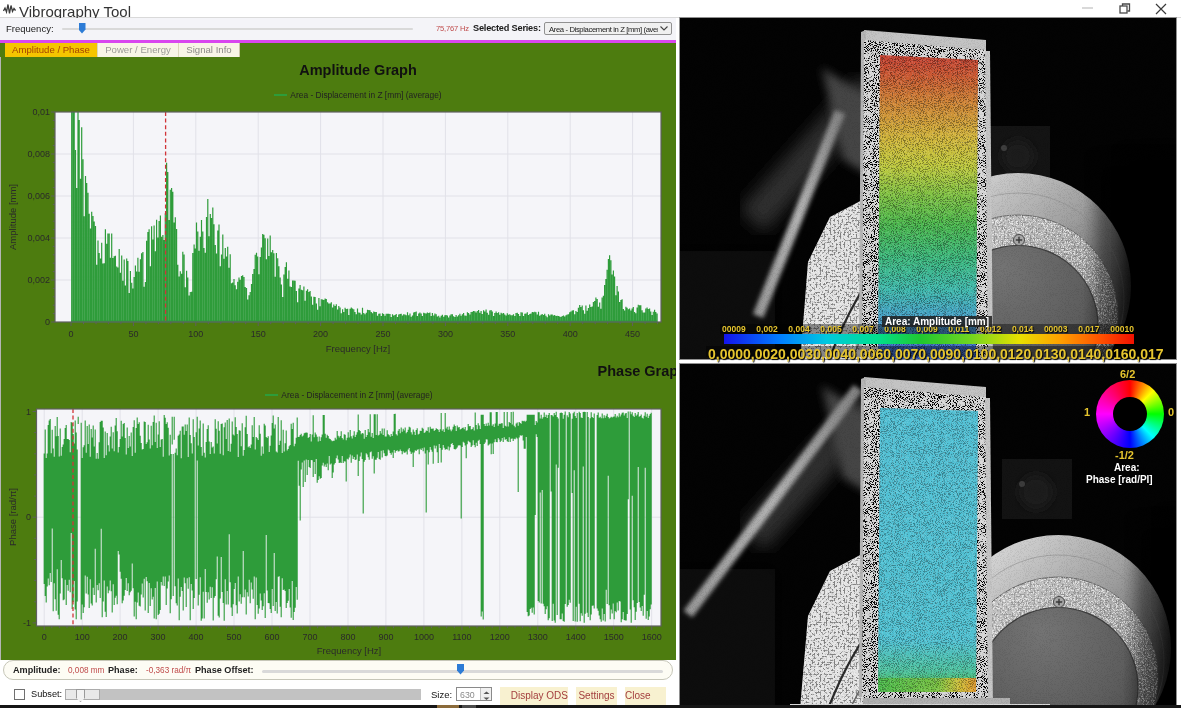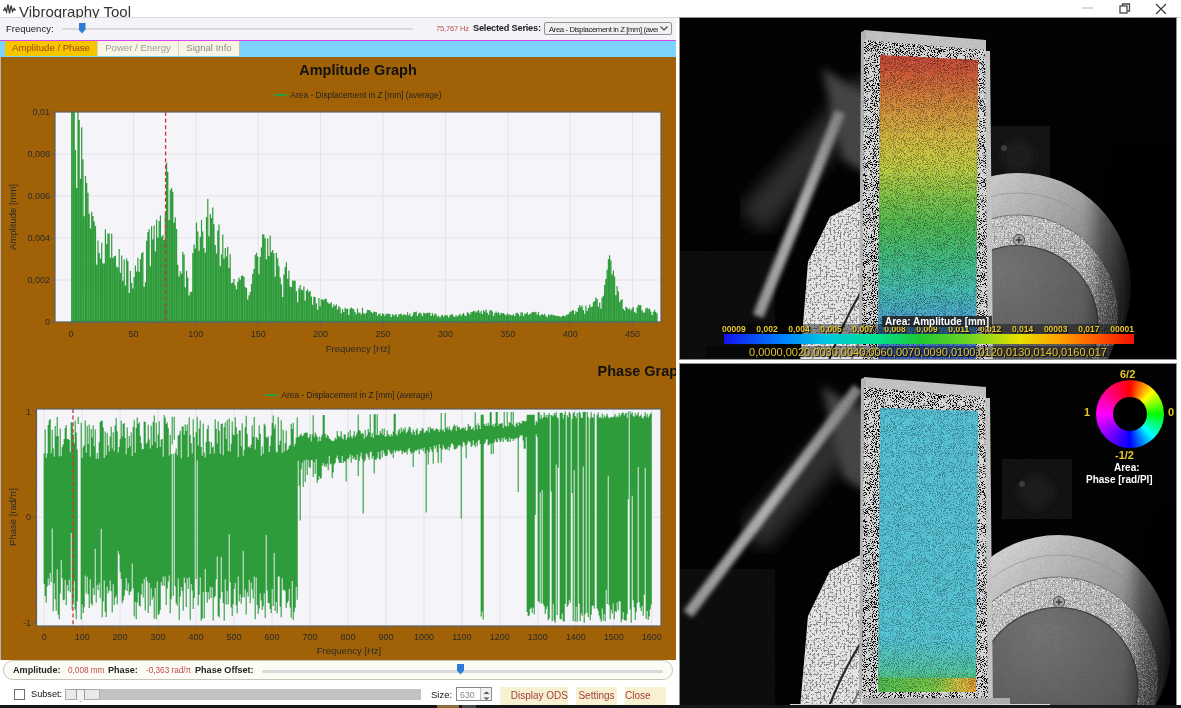--- a/index.html
+++ b/index.html
@@ -30,27 +30,27 @@
  <span class="abs" style="left:436px;top:6px;font-size:7.6px;letter-spacing:-0.2px;color:#bf4a4a">75,767 Hz</span>
  <span class="abs" style="left:473px;top:4.5px;font-size:9.2px;letter-spacing:-0.2px;font-weight:bold;color:#1a1a1a">Selected Series:</span>
  <div class="abs" style="left:544px;top:3.5px;width:128px;height:13px;background:#f0f0f0;border:1px solid #919191;border-radius:2px;overflow:hidden">
   <div class="abs" style="left:4px;top:2px;right:13px;height:10px;overflow:hidden;font-size:7.7px;letter-spacing:-0.38px;color:#1a1a1a;white-space:nowrap">Area - Displacement in Z [mm] (averag</div>
   <svg class="abs" style="right:3px;top:3.5px" width="8" height="5">
         <path d="M0.5,0.5 L4,4 L7.5,0.5" stroke="#444" stroke-width="1.1" fill="none"></path>
       </svg>
  </div>
 </div>
 
-<div class="abs" style="left:0;top:40px;width:676px;height:17px;background:#7dd3fc;border-top:1px solid #d946ef">
+<div class="abs" style="left:0;top:40px;width:676px;height:17px;background:#4d7c0f;border-top:3px solid #d946ef">
  <div class="abs" style="left:5px;top:0px;width:92px;height:14.5px;background:#f5c500;color:#a64500;font-size:9.6px;text-align:center;line-height:14.5px">Amplitude / Phase</div>
  <div class="abs" style="left:97px;top:0px;width:81px;height:14.5px;background:#f8f5e6;border-left:1px solid #dcd7ba;color:#9b9b97;font-size:9.6px;text-align:center;line-height:14.5px">Power / Energy</div>
  <div class="abs" style="left:178px;top:0px;width:62px;height:14.5px;background:#f8f5e6;border-left:1px solid #dcd7ba;border-right:1px solid #c9c4a6;color:#8b8b87;font-size:9.6px;text-align:center;line-height:14.5px">Signal Info</div>
 </div>
 
-<div class="abs" style="left:0;top:57px;width:676px;height:603px;background:#a16207;border-left:1px solid #b5b5b5">
+<div class="abs" style="left:0;top:57px;width:676px;height:603px;background:#4d7c0f;border-left:1px solid #b5b5b5">
  <div class="abs" style="left:19px;top:5px;width:676px;text-align:center;font-size:14.5px;font-weight:bold;color:#111">Amplitude Graph</div>
  <div class="abs" style="left:19px;top:33px;width:676px;text-align:center;font-size:8.4px;color:#222">
    <span style="display:inline-block;width:13px;height:2.5px;background:#2e9c3a;vertical-align:2px;margin-right:3px"></span>Area - Displacement in Z [mm] (average)</div>
  <svg width="676" height="260" style="position:absolute;left:0;top:48px;font-family:'Liberation Sans',sans-serif">
       <rect x="54" y="7" width="606" height="210" fill="#f5f5f9"></rect>
       <line x1="132.4" y1="7" x2="132.4" y2="217" stroke="#e1e1e8" stroke-width="1"></line>
       <line x1="194.8" y1="7" x2="194.8" y2="217" stroke="#e1e1e8" stroke-width="1"></line>
       <line x1="257.2" y1="7" x2="257.2" y2="217" stroke="#e1e1e8" stroke-width="1"></line>
       <line x1="319.6" y1="7" x2="319.6" y2="217" stroke="#e1e1e8" stroke-width="1"></line>
       <line x1="382.0" y1="7" x2="382.0" y2="217" stroke="#e1e1e8" stroke-width="1"></line>
@@ -479,25 +479,25 @@
         <span>0,004</span>
         <span>0,005</span>
         <span>0,007</span>
         <span>0,008</span>
         <span>0,009</span>
         <span>0,011</span>
         <span>0,012</span>
         <span>0,014</span>
         <span>00003</span>
         <span>0,017</span>
-        <span>00001</span>
+        <span>00010</span>
       </div>
    <div class="abs" style="left:4px;top:13px;width:410px;height:10px;background:linear-gradient(90deg,#1414eb 0%,#0080ff 14%,#00c8e0 25%,#00e090 37%,#20c830 48%,#70d520 60%,#e8e000 72%,#ffa000 82%,#ff5000 92%,#f01000 100%)"></div>
    <div class="abs" style="left:-14px;top:24.5px;width:444px;height:11px;background:rgba(0,0,0,0.4)"></div>
-   <div class="abs" style="left:-12px;top:25px;width:440px;display:flex;justify-content:center;font-size:11px;font-weight:normal;color:#e6c52e;text-shadow:1px 1px 1px #000">
+   <div class="abs" style="left:-12px;top:25px;width:440px;display:flex;justify-content:flex-start;font-size:14px;font-weight:bold;color:#e6c52e;text-shadow:1px 1px 1px #000">
         <span>0,000</span>
         <span>0,002</span>
         <span>0,003</span>
         <span>0,004</span>
         <span>0,006</span>
         <span>0,007</span>
         <span>0,009</span>
         <span>0,010</span>
         <span>0,012</span>
         <span>0,013</span>

